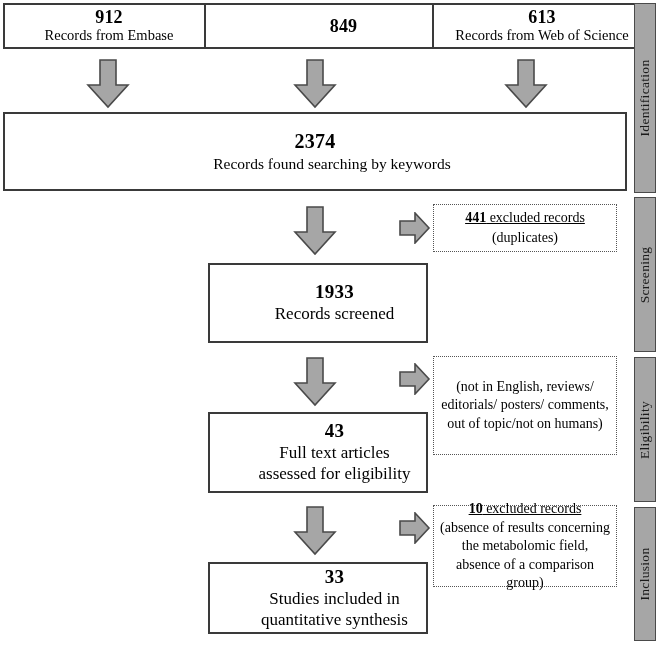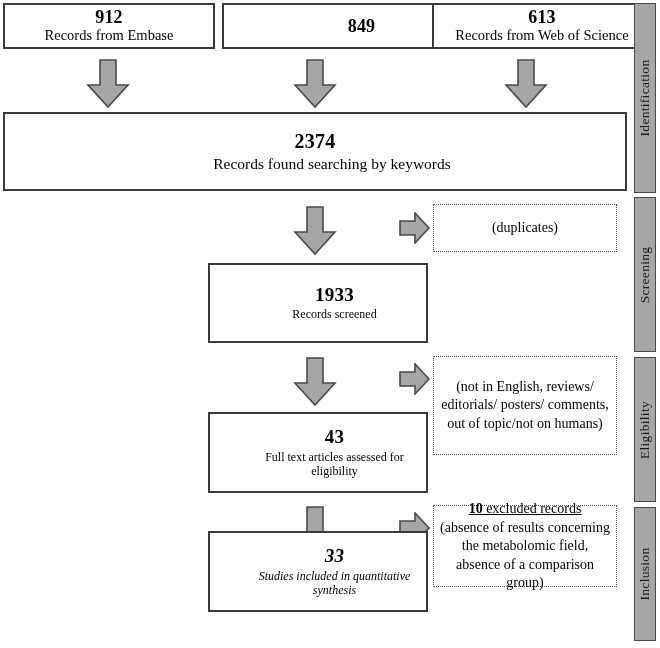--- a/index.html
+++ b/index.html
@@ -54,21 +54,21 @@
     top: 112px;
     width: 624px;
     height: 79px;
   }
   .totalbox .num { font-size: 20px; margin-bottom: 2px; }
   .totalbox .cap { font-size: 15.5px; margin-left: 34px; }
 
   
   .stagebox { left: 208px; width: 220px; padding-left: 33px; }
   .stagebox .num { font-size: 19px; margin-bottom: 1px; }
-  .stagebox .cap { font-size: 12px; line-height: 1.22; }
+  .stagebox .cap { font-size: 17px; line-height: 1.22; }
 
   
   .exbox {
     position: absolute;
     box-sizing: border-box;
     border: 1px dotted #555555;
     background: #ffffff;
     display: flex;
     flex-direction: column;
     align-items: center;
@@ -117,21 +117,21 @@
 </head>
 <body>
 
 <div id="diagram">
 
   <div class="box srcbox" style="left:3px; width:212px;">
     <div class="num">912</div>
     <div class="cap">Records from Embase</div>
   </div>
 
-  <div class="box srcbox" style="left:222px; width:239px;padding-left:40px;">
+  <div class="box srcbox" style="left:204px; width:239px;padding-left:40px;">
     <div class="num">849</div>
   </div>
 
   <div class="box srcbox" style="left:432px; width:220px;align-items:center;">
     <div class="num">613</div>
     <div class="cap">Records from Web of Science</div>
   </div>
 
   <div class="arrow-down" style="left:86px; top:59px;">
     <svg width="44" height="50" viewBox="0 0 44 50">
@@ -162,20 +162,21 @@
     </svg>
   </div>
 
   <div class="arrow-right" style="left:399px; top:212px;">
     <svg width="32" height="32" viewBox="0 0 32 32">
       <polygon points="1,9 16,9 16,1 30,16 16,31 16,23 1,23" fill="#a6a6a6" stroke="#4a4a4a" stroke-width="1.6" stroke-linejoin="miter"></polygon>
     </svg>
   </div>
 
   <div class="exbox" style="left:433px; top:204px; width:184px; height:48px;">
+    <div class="exhead"><b>441</b><span> excluded records</span></div>
     <div class="exbody">(duplicates)</div>
   </div>
 
   <div class="box stagebox" style="top:263px; height:80px;">
     <div class="num">1933</div>
     <div class="cap">Records screened</div>
   </div>
 
   <div class="arrow-down" style="left:293px; top:357px;">
     <svg width="44" height="50" viewBox="0 0 44 50">
@@ -212,21 +213,21 @@
     </svg>
   </div>
 
   <div class="exbox" style="left:433px; top:505px; width:184px; height:82px;">
     <div class="exhead"><b>10</b><span> excluded records</span></div>
     <div class="exbody">(absence of results concerning
 the metabolomic field,
 absence of a comparison group)</div>
   </div>
 
-  <div class="box stagebox" style="top:531px; height:81px;font-style:italic;">
+  <div class="box stagebox" style="top:562px; height:72px;">
     <div class="num">33</div>
     <div class="cap">Studies included in quantitative synthesis</div>
   </div>
 
   <div class="stagebar" style="top:3px; height:190px;">
     <span>Identification</span>
   </div>
 
   <div class="stagebar" style="top:197px; height:155px;">
     <span>Screening</span>

